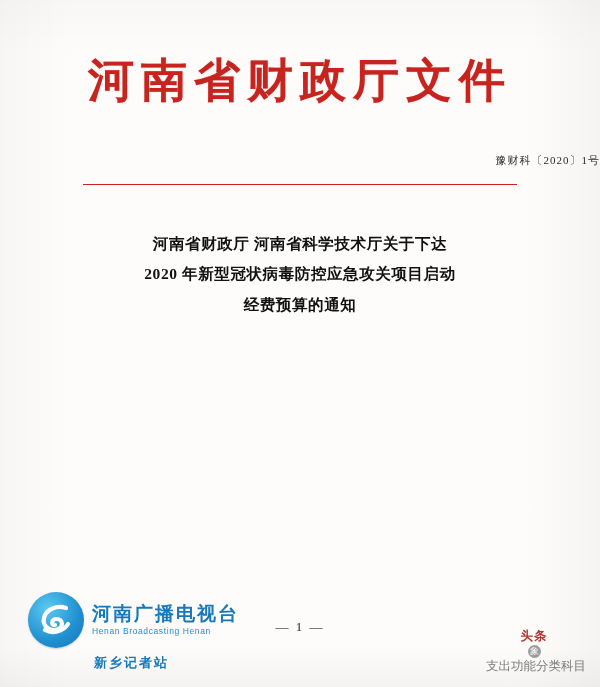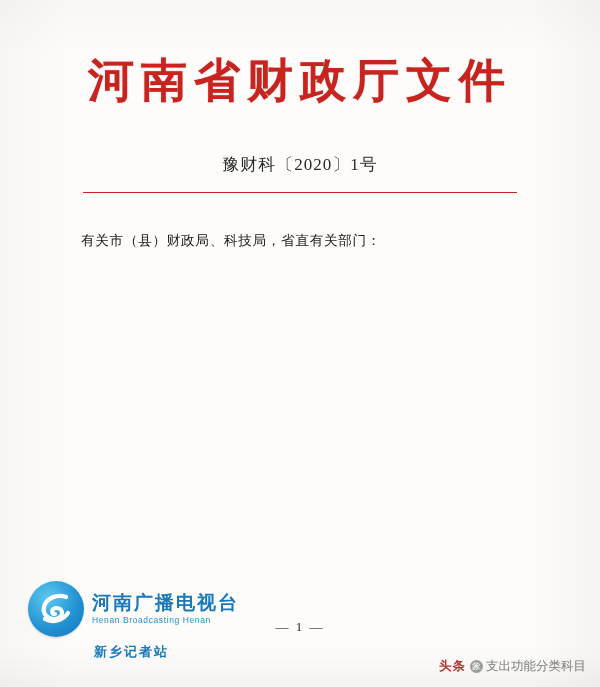--- a/index.html
+++ b/index.html
@@ -30,22 +30,22 @@
     color: #c7241f;
     font-family: "Liberation Serif", serif;
     font-weight: bold;
     font-size: 46px;
     letter-spacing: 7px;
     text-shadow: 0 0 1px rgba(199,36,31,0.5);
     line-height: 1.1;
   }
   .doc-number {
     margin-top: 46px;
-    text-align: center;
-    font-size: 17px;
+    text-align: right;
+    font-size: 11px;
     color: #2b2b2b;
     letter-spacing: 1px;
   }
   .rule {
     margin: 16px auto 0 auto;
     width: 434px;
     height: 1.5px;
     background: #c7241f;
   }
   .title-block {
@@ -81,21 +81,21 @@
     text-align: center;
     font-size: 13px;
     color: #2b2b2b;
     letter-spacing: 2px;
   }
 
   
   .watermark {
     position: absolute;
     left: 28px;
-    bottom: 26px;
+    bottom: 15px;
     display: flex;
     flex-direction: column;
     align-items: flex-start;
   }
   .wm-row {
     display: flex;
     align-items: center;
   }
   .wm-mark {
     width: 56px;
@@ -137,20 +137,21 @@
   
   .credit {
     position: absolute;
     right: 14px;
     bottom: 12px;
     display: flex;
     align-items: center;
     font-family: "Liberation Sans", sans-serif;
     font-size: 12.5px;
     color: #7b7b7b;
+    flex-direction: column;
   }
   .credit .tt {
     color: #b03a32;
     font-weight: bold;
     margin-right: 4px;
     letter-spacing: 1px;
   }
   .credit .badge {
     width: 13px;
     height: 13px;
@@ -168,23 +169,27 @@
 <body>
 
 <div class="page">
 
   <div class="masthead">河南省财政厅文件</div>
 
   <div class="doc-number">豫财科〔2020〕1号</div>
 
   <div class="rule"></div>
 
+  <div class="title-block">
+    <div>河南省财政厅 河南省科学技术厅关于下达</div>
+    <div>2020 年新型冠状病毒防控应急攻关项目启动</div>
+    <div>经费预算的通知</div>
+  </div>
 
   <div class="body-block">
-    <p>有关市（县）财政局、科技局，省直有关部门：</p>
   </div>
 
   <div class="page-num">— 1 —</div>
 
   <div class="watermark">
     <div class="wm-row">
       <div class="wm-mark">
         <svg width="56" height="56" viewBox="0 0 56 56" aria-hidden="true">
           <path d="M38 16c-9 -3 -20 1 -22 10 -1.6 7.4 4 12 10 12 4.6 0 8-2.6 8-6 0-3-2.4-5-5.4-5-2.4 0-4.4 1.4-4.4 3.4 0 1.6 1.2 2.6 2.8 2.6" fill="none" stroke="#ffffff" stroke-width="4.2" stroke-linecap="round"></path>
           <path d="M17 38c7 4 18 2 23-6" fill="none" stroke="#ffffff" stroke-width="4.2" stroke-linecap="round"></path>

